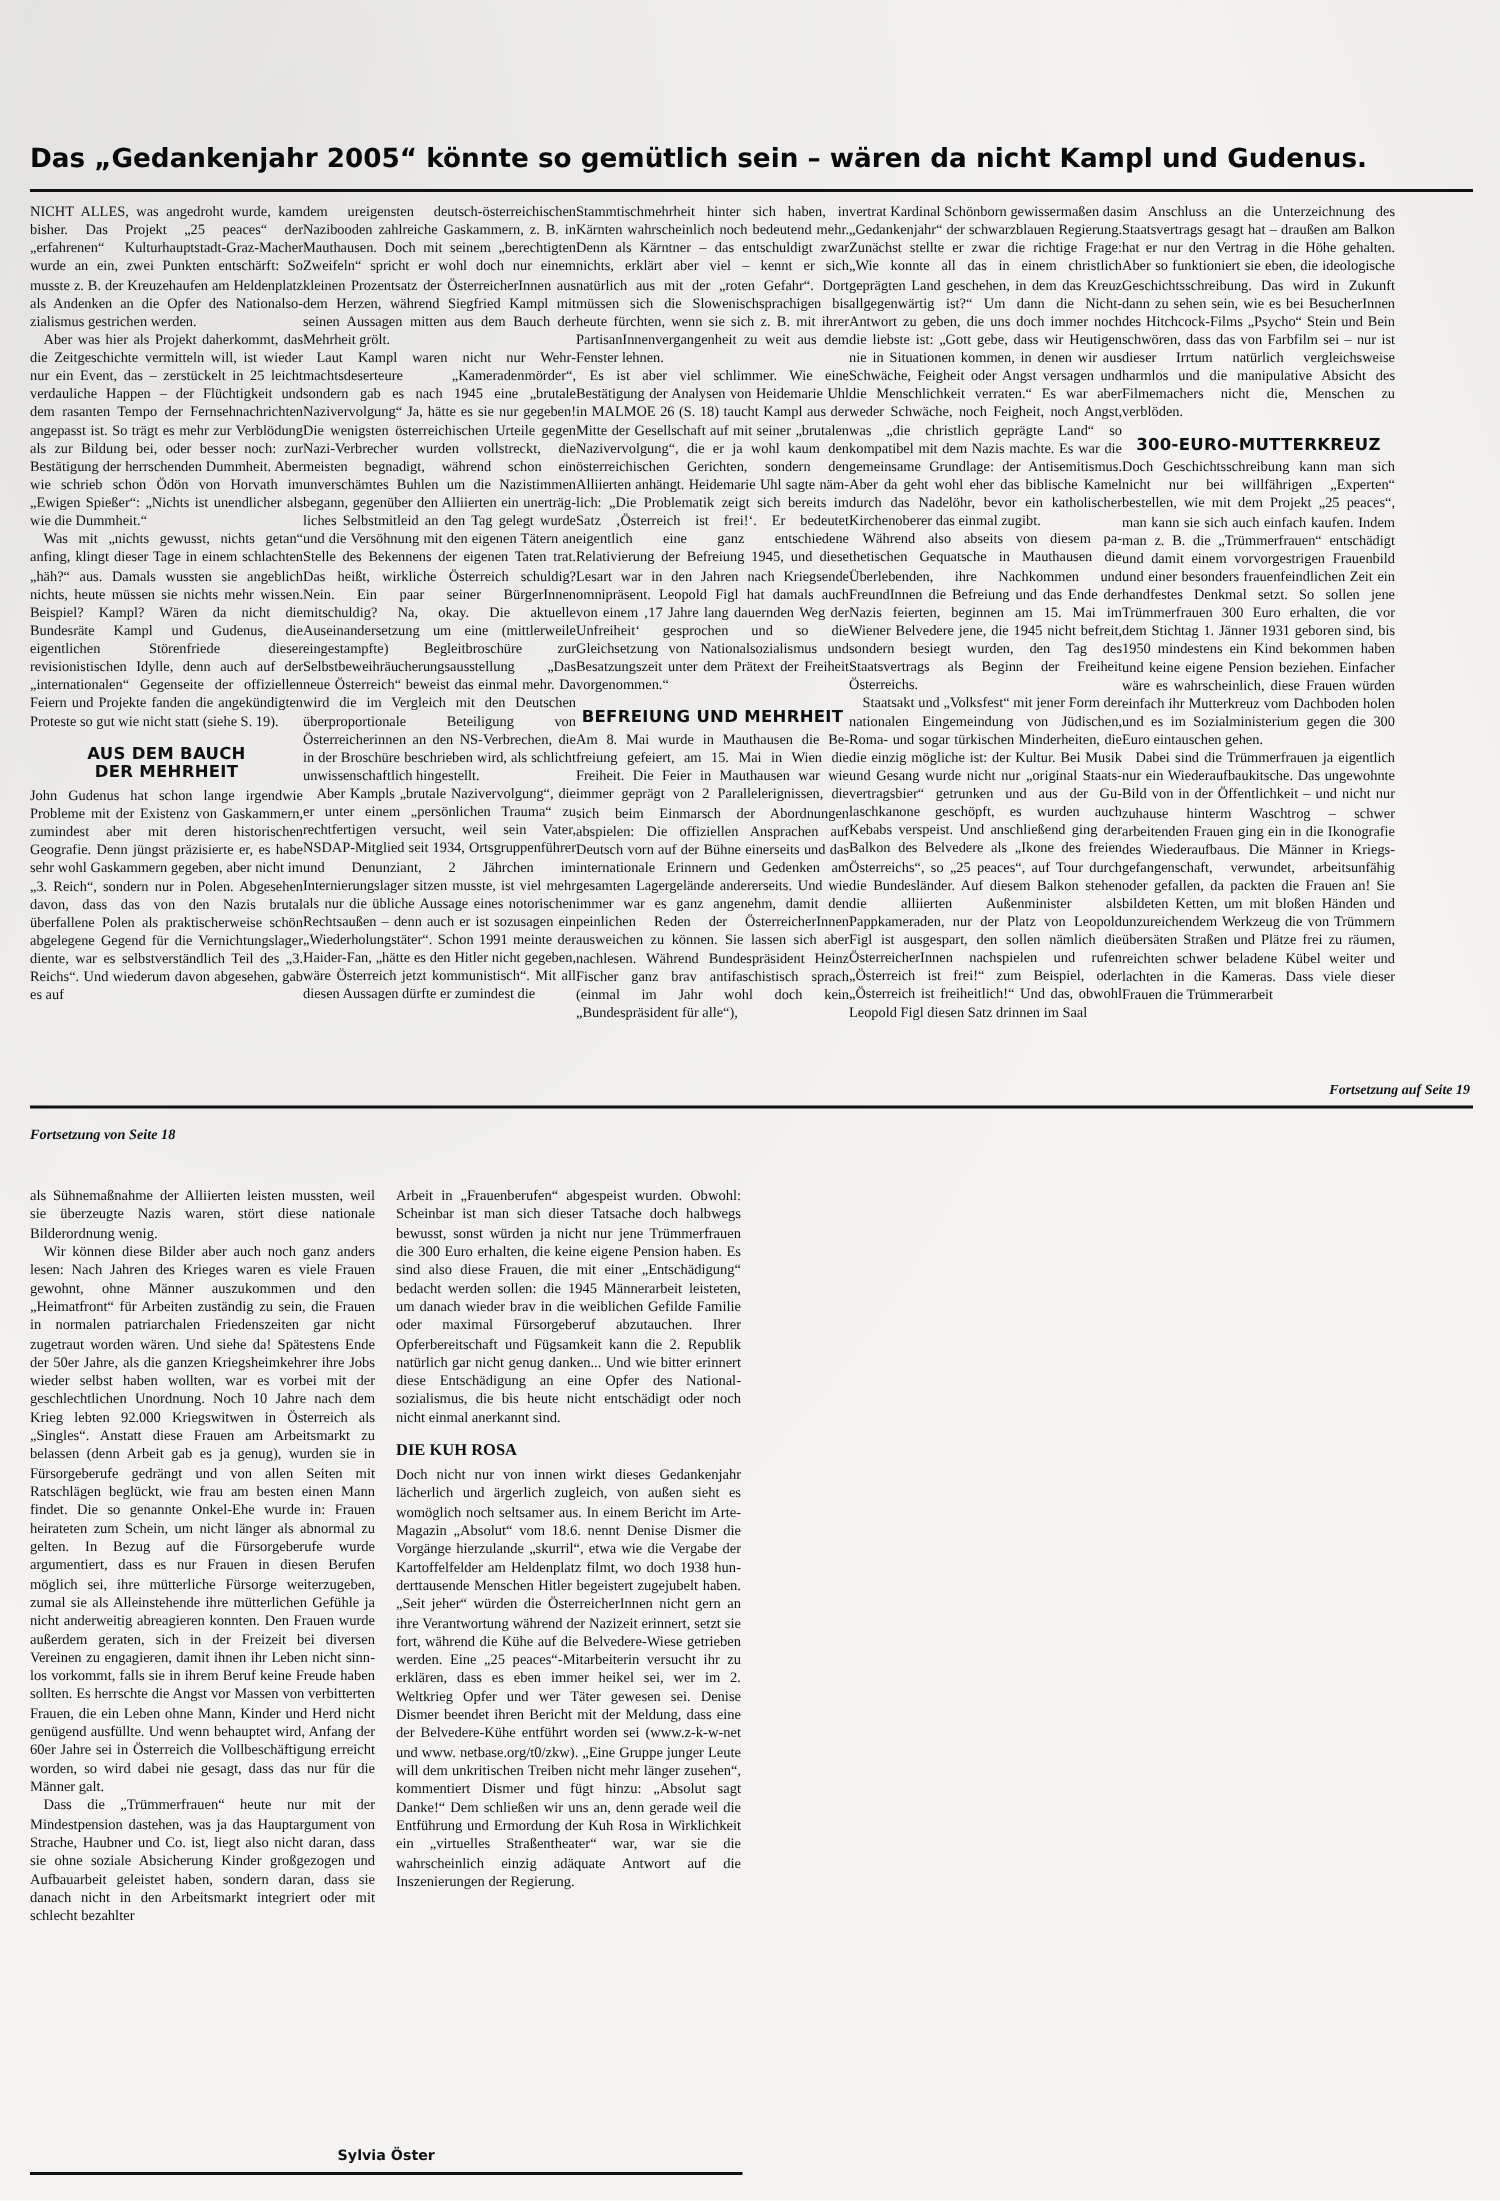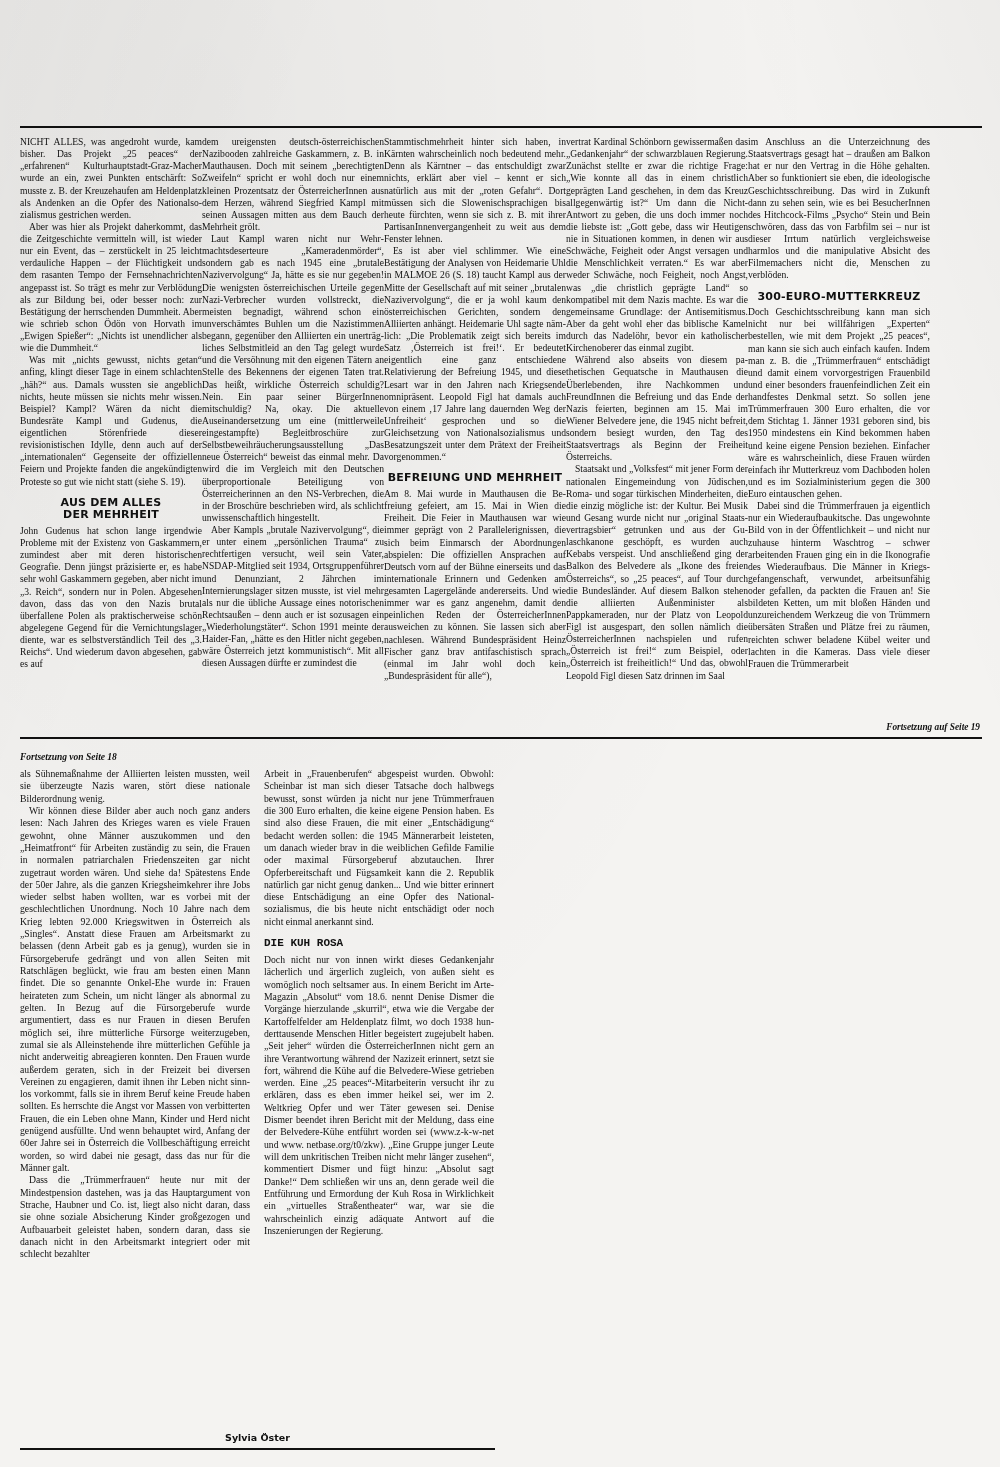--- a/index.html
+++ b/index.html
@@ -69,59 +69,60 @@
   .rule-mid{
     position:absolute;left:20px;top:737px;width:962px;height:1.5px;background:#111;
   }
   
   .contfrom{
     position:absolute;left:20px;top:752px;
     font-size:9.5px;font-weight:bold;font-style:italic;
     font-family:"Liberation Serif", serif;
   }
   .cols2{
-    position:absolute;left:20px;top:768px;width:475px;height:660px;
+    position:absolute;left:20px;top:792px;width:475px;height:660px;
     display:flex;gap:14px;
   }
   .col2{
     width:230px;
     font-size:9.7px;line-height:1.27;text-align:justify;
     hyphens:auto;-webkit-hyphens:auto;
     font-family:"Liberation Serif", serif;
   }
   .col2 p{margin:0;text-indent:9px;}
   .col2 p.first{text-indent:0;}
   .col2 h3{
-    font-family:Liberation Mono, monospace;
+    font-family:Liberation Serif, serif;
     font-size:11px;font-weight:bold;margin:9px 0 3px 0;text-align:left;
   }
   .byline{
     position:absolute;left:20px;top:1432px;width:475px;
     text-align:center;font-size:9.5px;font-weight:bold;
     font-family:"DejaVu Sans", sans-serif;
   }
   .rule-bottomleft{
     position:absolute;left:20px;top:1448px;width:475px;height:1.5px;background:#111;
   }
 </style>
 </head>
 <body>
 
 <div class="page">
 
+  <div class="subhead">Das „Gedankenjahr 2005“ könnte so gemütlich sein – wären da nicht Kampl und Gudenus.</div>
   <div class="rule-top"></div>
 
   <div class="cols5">
 
     <div class="col">
       <p class="first">NICHT ALLES, was angedroht wurde, kam bisher. Das Pro­jekt „25 peaces“ der „erfahrenen“ Kultur­hauptstadt-Graz-Macher wurde an ein, zwei Punkten entschärft: So musste z. B. der Kreuzehaufen am Heldenplatz als Andenken an die Opfer des Nationalso­zialismus gestrichen werden.</p>
       <p>Aber was hier als Projekt daher­kommt, das die Zeitgeschichte ver­mitteln will, ist wieder nur ein Event, das – zerstückelt in 25 leicht verdauli­che Happen – der Flüchtigkeit und dem rasanten Tempo der Fernsehnachrich­ten angepasst ist. So trägt es mehr zur Verblödung als zur Bildung bei, oder besser noch: zur Bestätigung der herr­schenden Dummheit. Aber wie schrieb schon Ödön von Horvath im „Ewigen Spießer“: „Nichts ist unendlicher als wie die Dummheit.“</p>
       <p>Was mit „nichts gewusst, nichts ge­tan“ anfing, klingt dieser Tage in einem schlachten „häh?“ aus. Damals wussten sie angeblich nichts, heute müssen sie nichts mehr wissen. Beispiel? Kampl? Wären da nicht die Bundesräte Kampl und Gudenus, die eigentlichen Störenfrie­de dieser revisionistischen Idylle, denn auch auf der „internationalen“ Gegen­seite der offiziellen Feiern und Projekte fanden die angekündigten Proteste so gut wie nicht statt (siehe S. 19).</p>
       <h3>
-        <span>AUS DEM ALLES</span><br>
+        <span>AUS DEM BAUCH</span><br>
         <span>DER MEHRHEIT</span>
       </h3>
       <p class="first">John Gudenus hat schon lange irgend­wie Probleme mit der Existenz von Gaskammern, zumindest aber mit deren historischen Geografie. Denn jüngst präzisierte er, es habe sehr wohl Gas­kammern gegeben, aber nicht im „3. Reich“, sondern nur in Polen. Abge­sehen davon, dass das von den Nazis brutal überfallene Polen als praktischer­weise schön abgelegene Gegend für die Vernichtungslager diente, war es selbst­verständlich Teil des „3. Reichs“. Und wiederum davon abgesehen, gab es auf</p>
     </div>
 
     <div class="col">
       <p class="first">dem ureigensten deutsch-österreichi­schen Nazibooden zahlreiche Gaskam­mern, z. B. in Mauthausen. Doch mit seinem „berechtigten Zweifeln“ spricht er wohl doch nur einem kleinen Pro­zentsatz der ÖsterreicherInnen aus dem Herzen, während Siegfried Kampl mit seinen Aussagen mitten aus dem Bauch der Mehrheit grölt.</p>
       <p>Laut Kampl waren nicht nur Wehr­machtsdeserteure „Kameradenmörder“, sondern gab es nach 1945 eine „brutale Nazivervolgung“ Ja, hätte es sie nur gegeben! Die wenigsten österreichi­schen Urteile gegen Nazi-Verbrecher wurden vollstreckt, die meisten begna­digt, während schon ein unverschämtes Buhlen um die Nazistimmen begann, gegenüber den Alliierten ein unerträg­liches Selbstmitleid an den Tag gelegt wurde und die Versöhnung mit den eige­nen Tätern an Stelle des Bekennens der eigenen Taten trat. Das heißt, wirkliche Österreich schuldig? Nein. Ein paar sei­ner BürgerInnen mitschuldig? Na, okay. Die aktuelle Auseinandersetzung um eine (mittlerweile eingestampfte) Be­gleitbroschüre zur Selbstbeweihräuche­rungsausstellung „Das neue Österreich“ beweist das einmal mehr. Da wird die im Vergleich mit den Deutschen überpro­portionale Beteiligung von Österreiche­rinnen an den NS-Verbrechen, die in der Broschüre beschrieben wird, als schlicht unwissenschaftlich hingestellt.</p>
       <p>Aber Kampls „brutale Nazivervol­gung“, die er unter einem „persönli­chen Trauma“ zu rechtfertigen versucht, weil sein Vater, NSDAP-Mitglied seit 1934, Ortsgruppenführer und Denun­ziant, 2 Jährchen im Internierungsla­ger sitzen musste, ist viel mehr als nur die übliche Aussage eines notorischen Rechtsaußen – denn auch er ist sozu­sagen ein „Wiederholungstäter“. Schon 1991 meinte der Haider-Fan, „hätte es den Hitler nicht gegeben, wäre Öster­reich jetzt kommunistisch“. Mit all die­sen Aussagen dürfte er zumindest die</p>
     </div>

